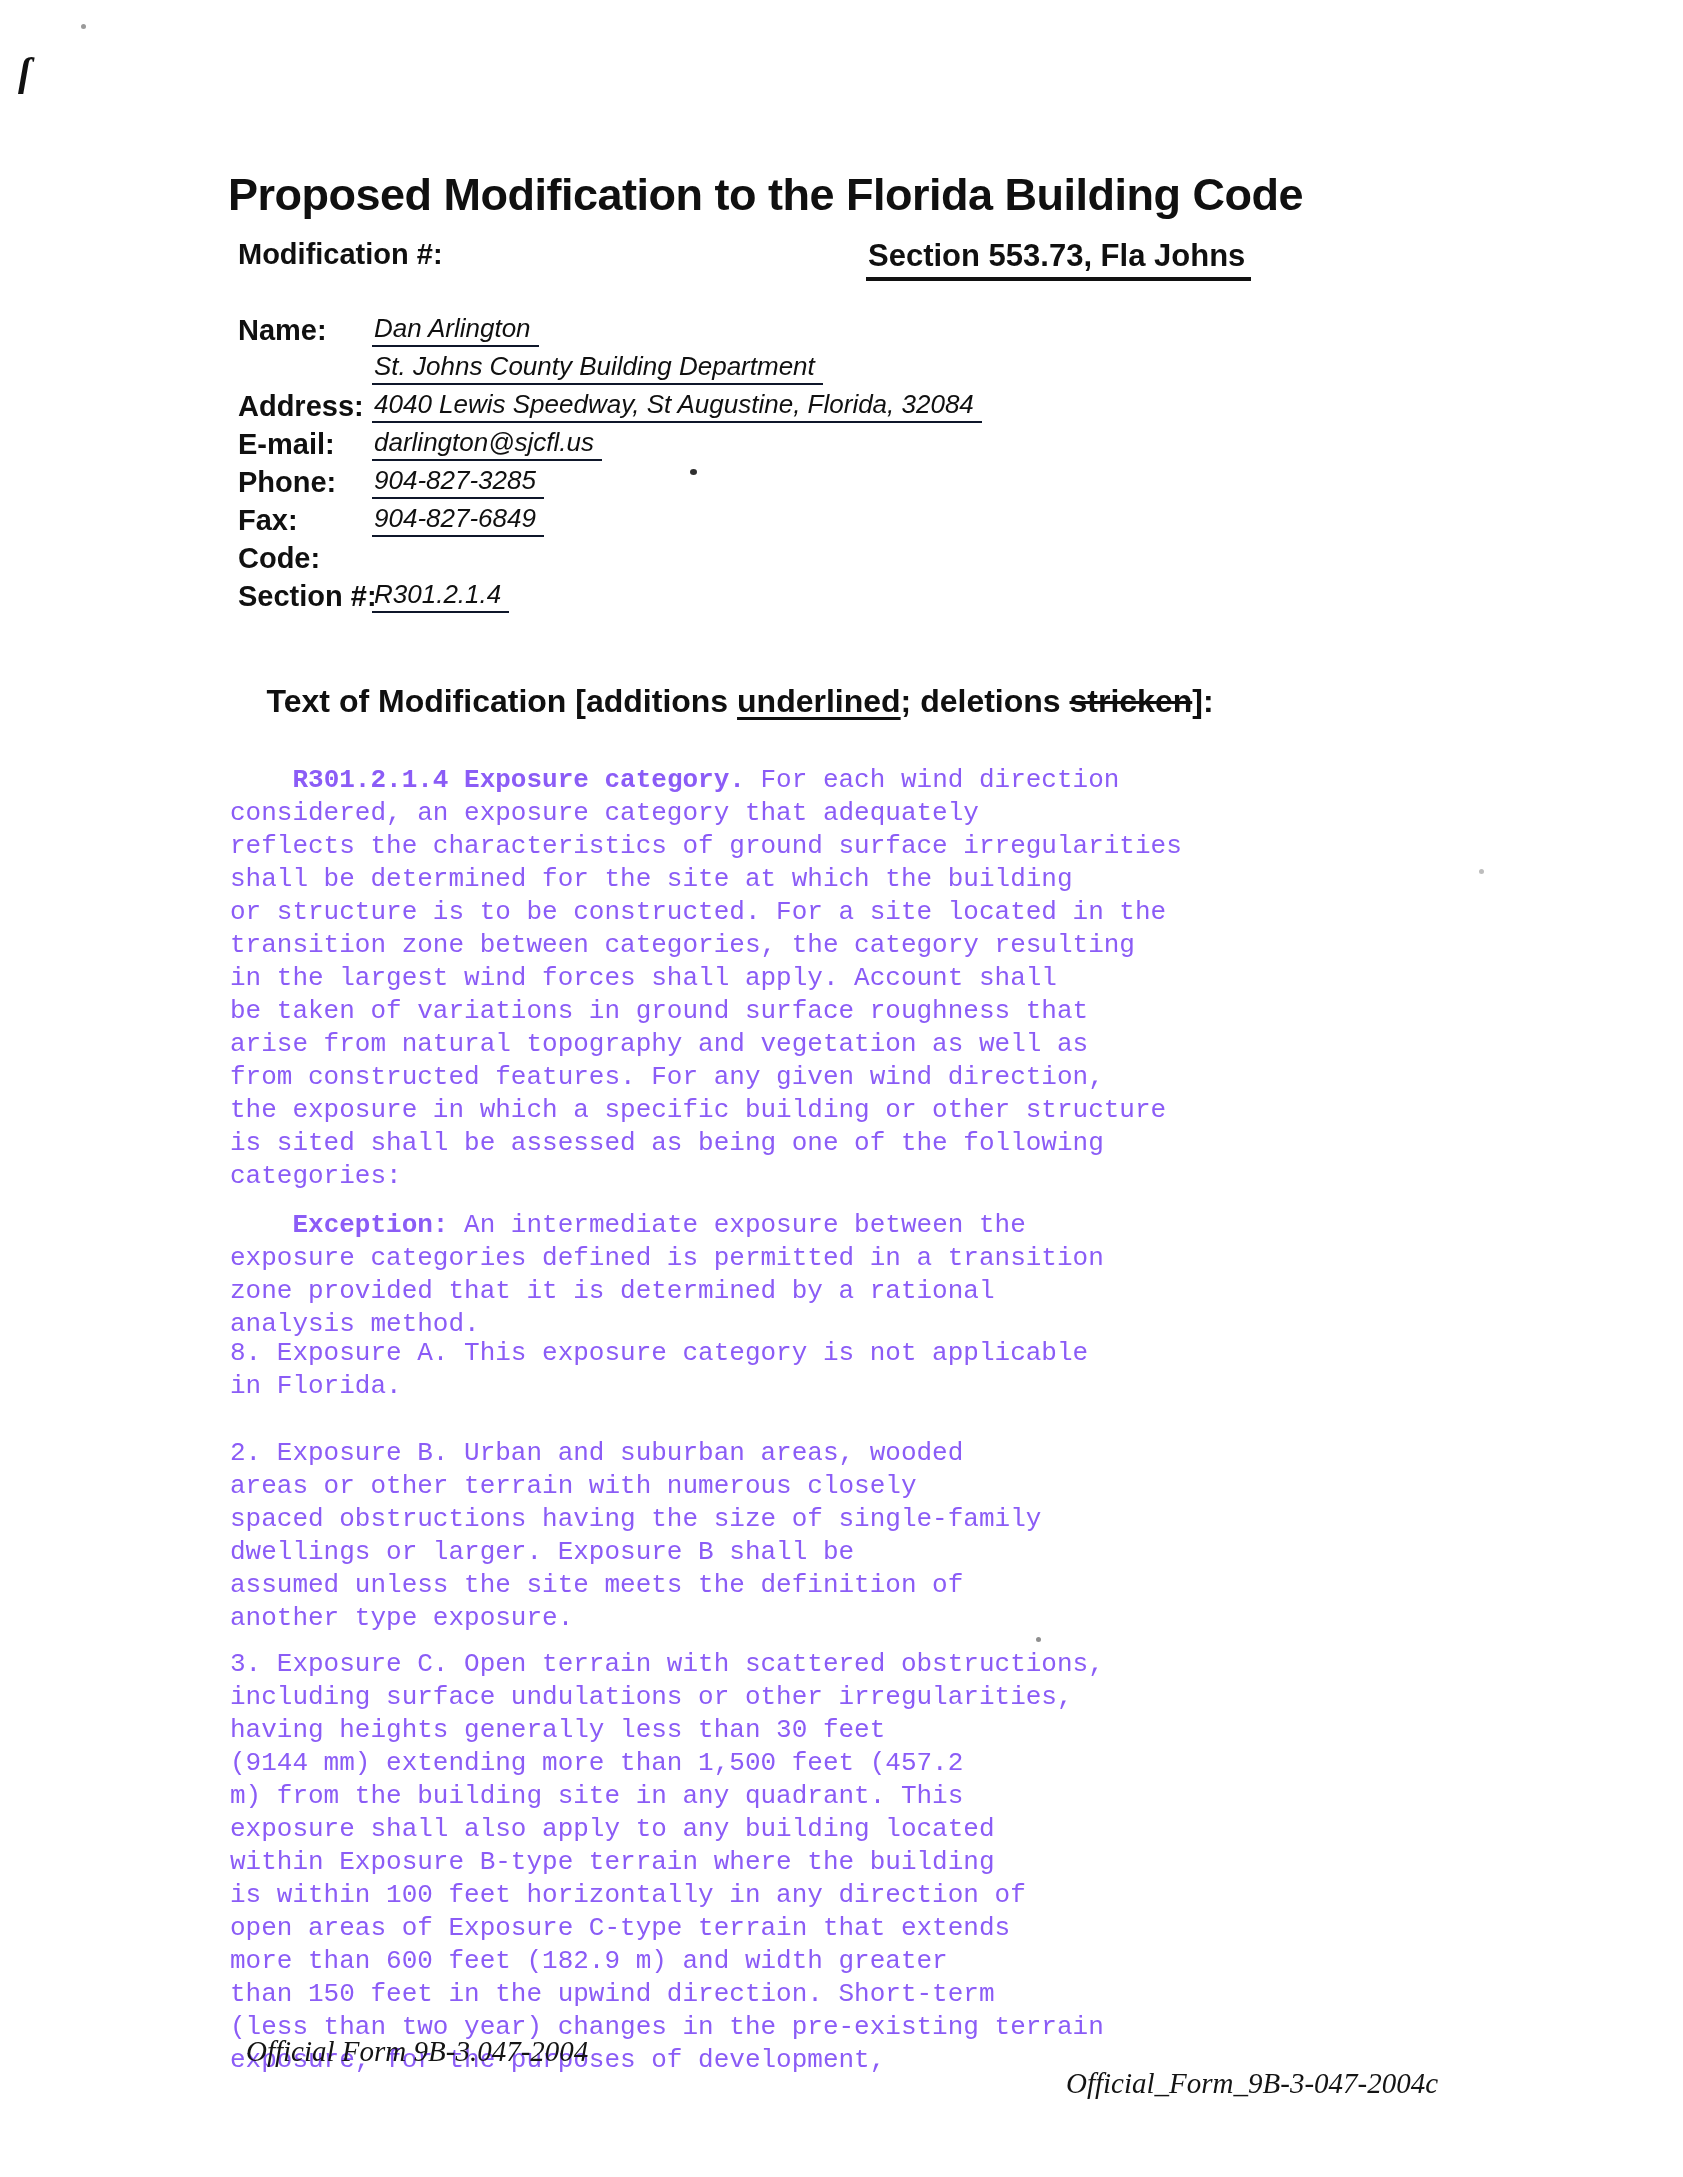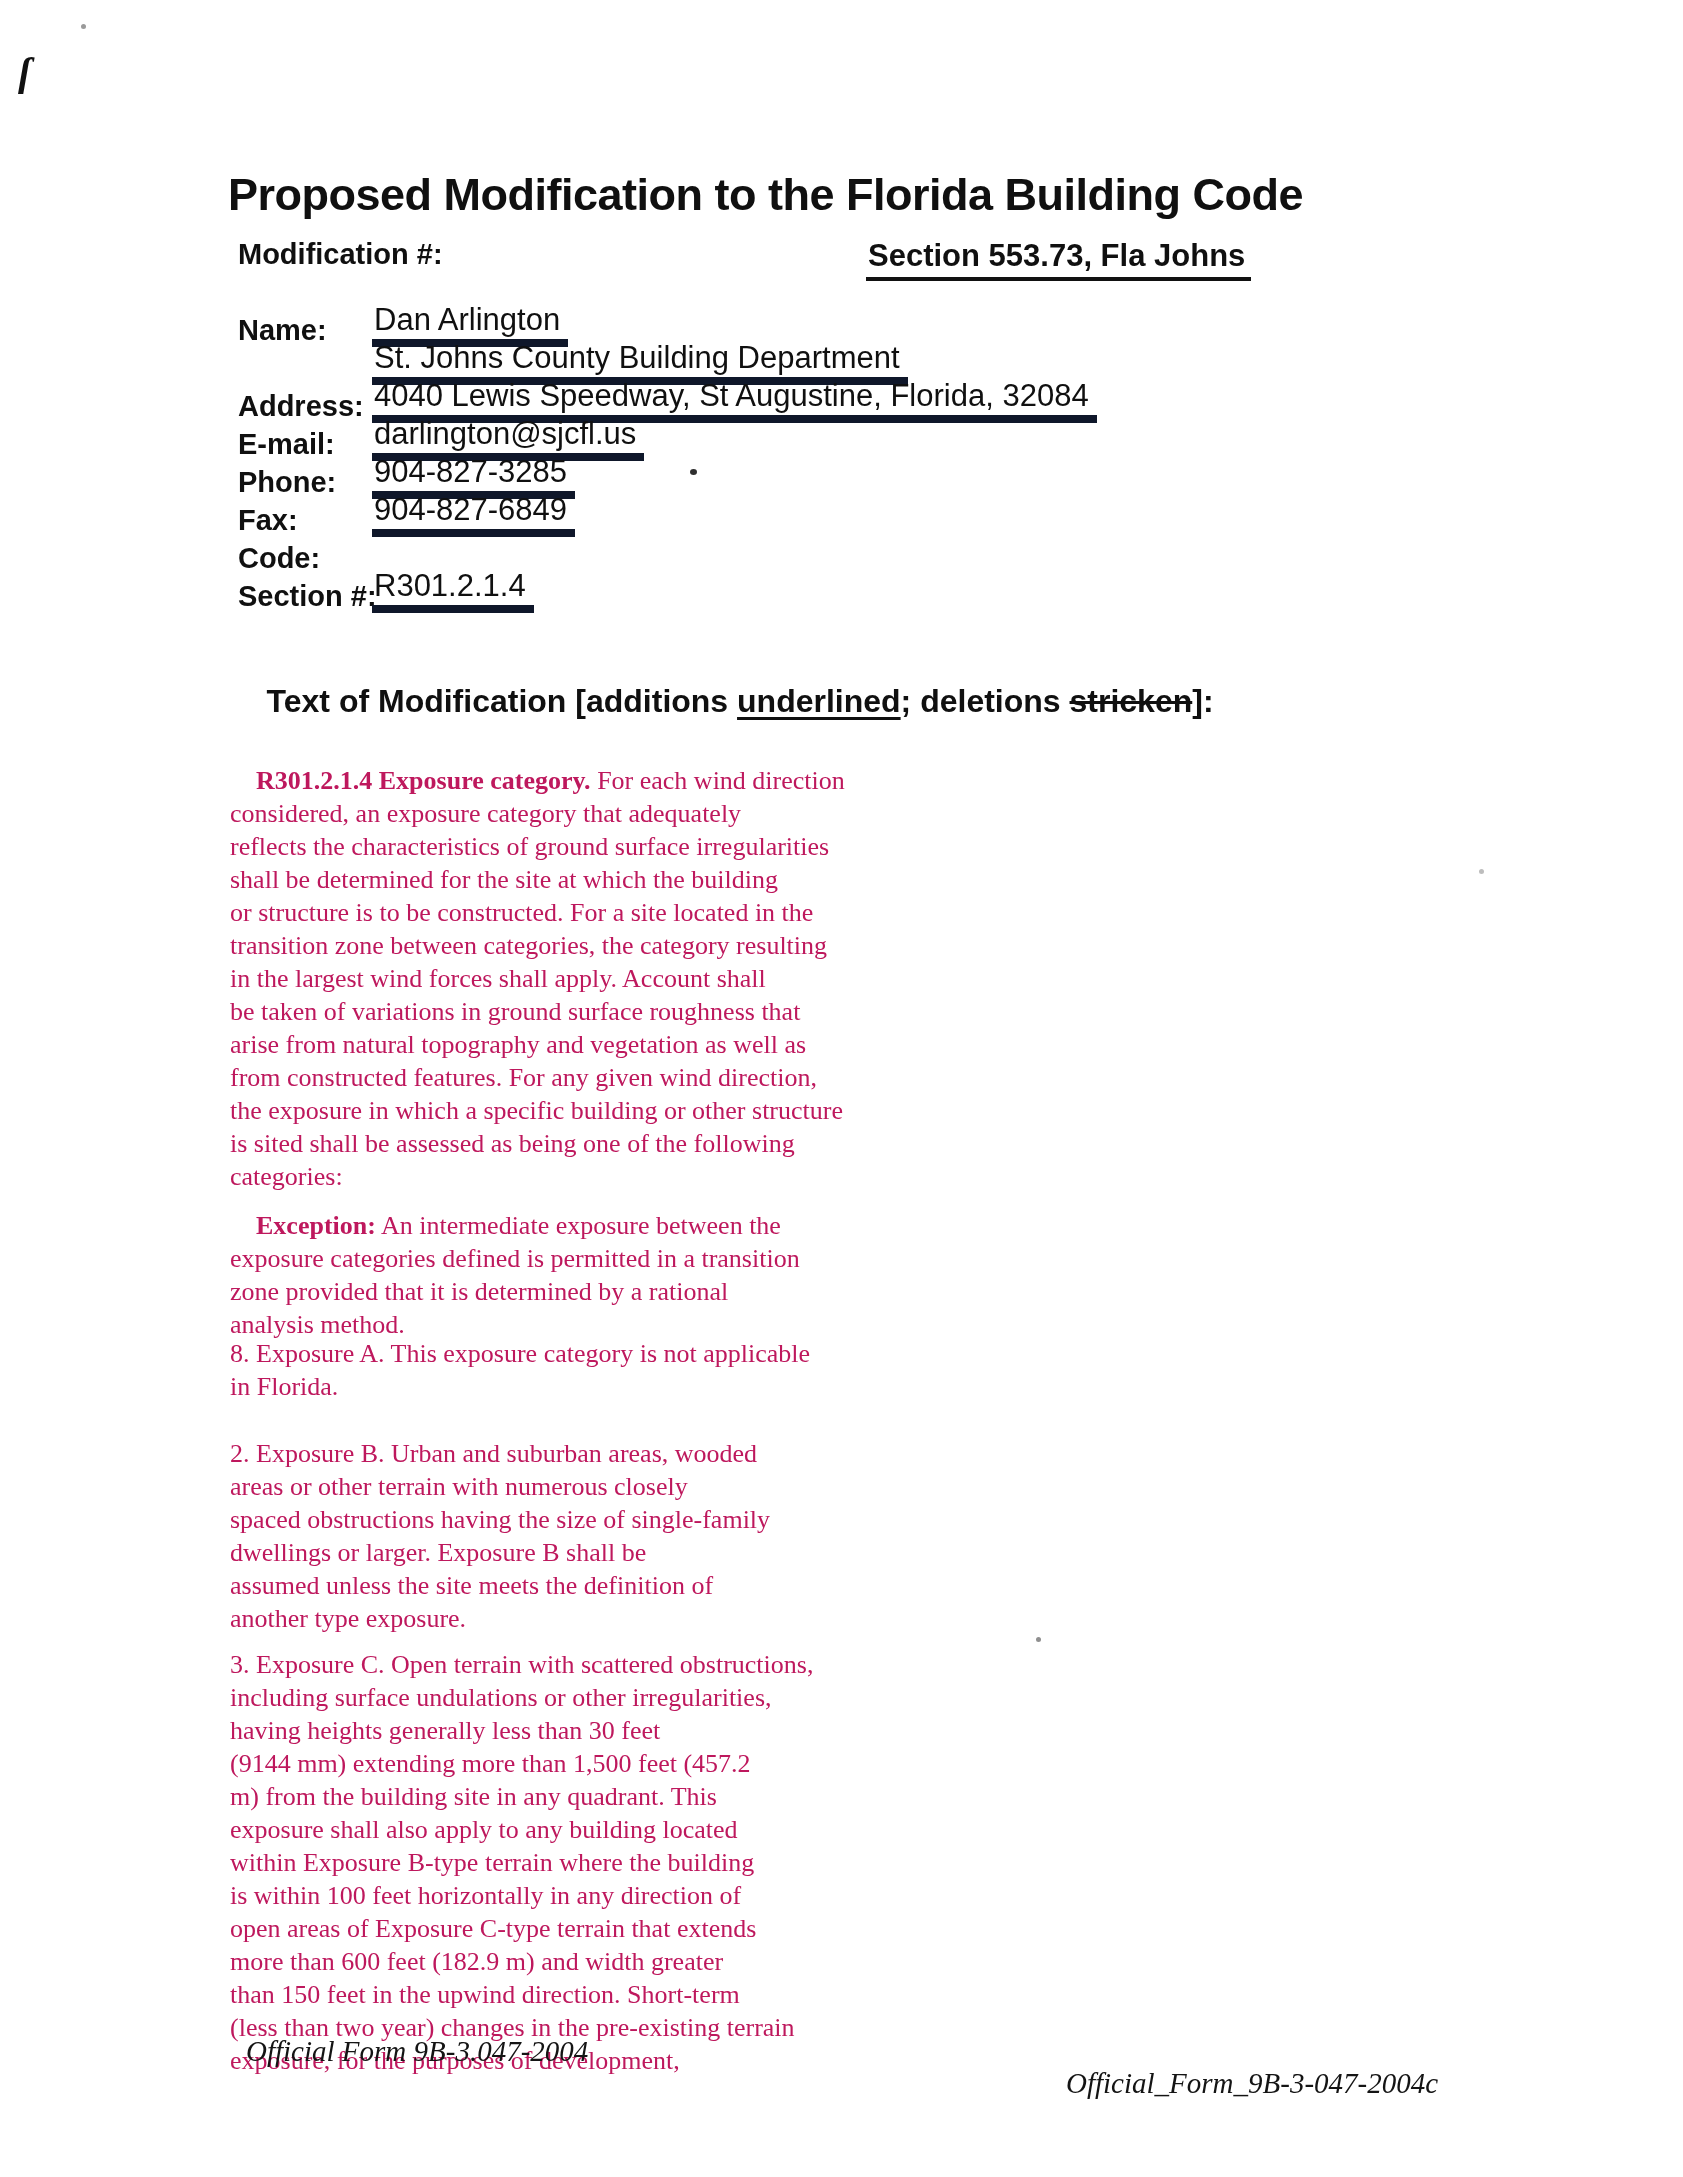--- a/index.html
+++ b/index.html
@@ -15,23 +15,24 @@
   .abs{position:absolute;}
   .title{
     left:228px;top:139px;
     font-size:45px;font-weight:bold;letter-spacing:-0.5px;
     font-family:"Liberation Sans",sans-serif;
     white-space:pre;
     text-align:center;
   }
   .label{font-size:29px;font-weight:bold;white-space:pre;}
   .value{
-    font-size:31px;font-weight:normal;white-space:pre;
-    border-bottom:8px solid #0f172a;
+    font-size:26px;font-weight:normal;white-space:pre;
+    border-bottom:2px solid #0f172a;
     padding:0 8px 1px 2px;
+    font-style:italic;
   }
   .mod-label{left:238px;top:238px;}
   .section-ref{
     left:866px;top:238px;
     font-size:31px;font-weight:bold;white-space:pre;
     border-bottom:4px solid #111;
     padding:0 6px 3px 2px;
   }
   .fields{left:238px;top:309px;width:990px;}
   .frow{display:flex;align-items:flex-end;height:38px;}
@@ -39,24 +40,24 @@
   .frow .value{display:inline-block;}
   .frow .value:empty{border-bottom:none;}
   .mod-heading{
     left:231px;top:646px;
     font-size:32px;font-weight:bold;white-space:pre;text-align:right;
   }
   .mod-heading .u{text-decoration:underline;text-decoration-thickness:3px;text-underline-offset:5px;}
   .mod-heading .s{text-decoration:line-through;text-decoration-thickness:3px;}
   .para{
     left:230px;
-    font-family:Liberation Serif, serif;
+    font-family:Liberation Mono, monospace;
     font-size:26px;line-height:33px;
     white-space:pre;
-    color:#be185d;
+    color:#8b5cf6;
   }
   .para .lead{font-weight:bold;}
   .p1{top:731px;}
   .p2{top:1176px;}
   .p3{top:1337px;}
   .p4{top:1437px;}
   .p5{top:1648px;}
   .footer{
     font-family:"Liberation Serif",serif;
     font-style:italic;font-size:29px;white-space:pre;

